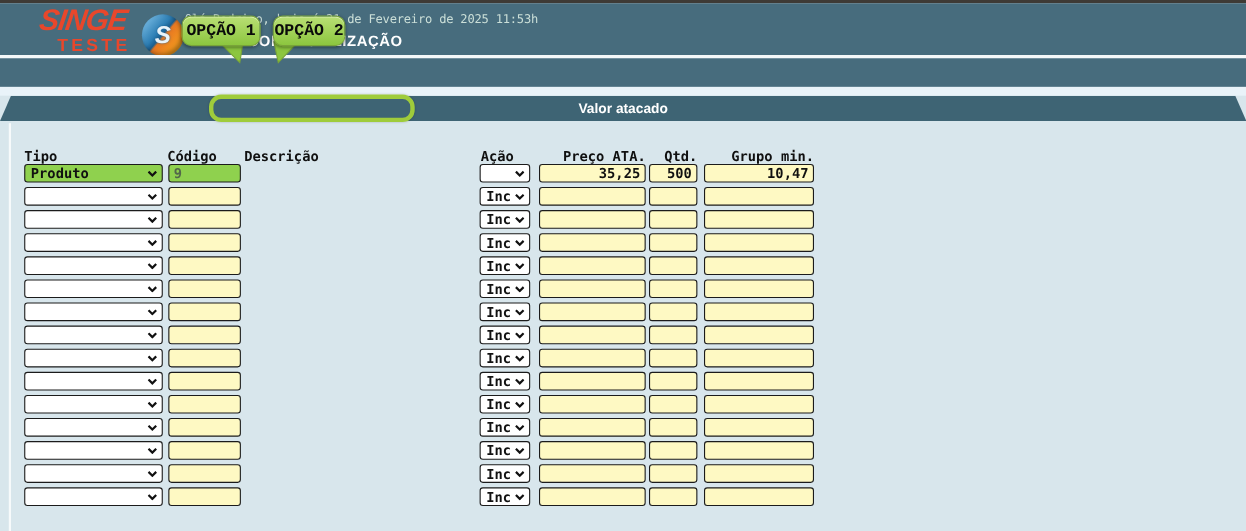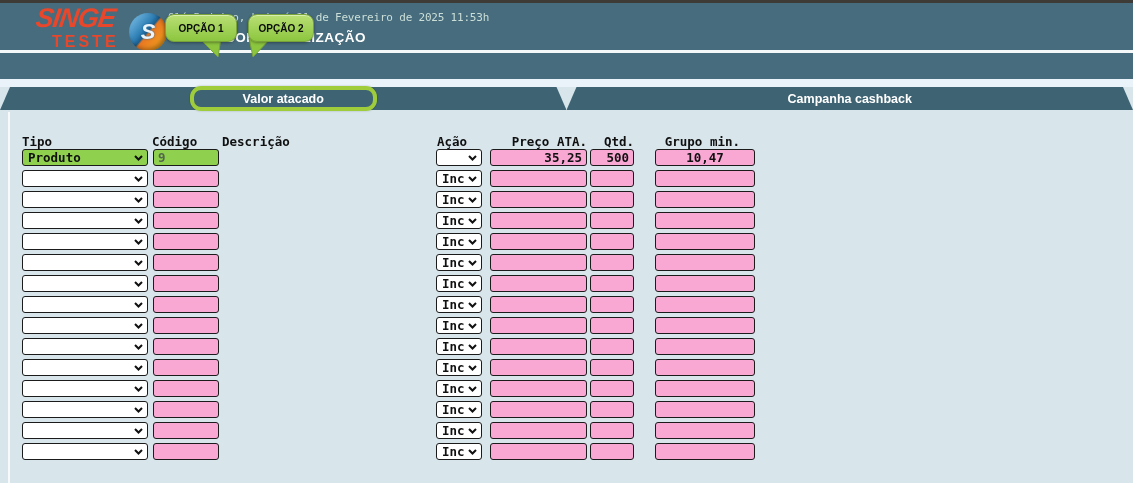--- a/index.html
+++ b/index.html
@@ -32,21 +32,21 @@
   
   .tbicon{position:absolute;top:54px;width:34px;height:26px;cursor:pointer;}
   .tbicon svg{width:100%;height:100%;stroke:#F2F6F7;fill:none;stroke-width:2.6;}
 
   
   .bubble{position:absolute;top:14px;height:26px;z-index:60;
           background:linear-gradient(#B9DF74,#8CC63F);
           border:1px solid #79A339;border-radius:9px;
           box-shadow:0 1px 3px rgba(0,0,0,.35), inset 0 1px 0 rgba(255,255,255,.45);
           display:flex;align-items:center;justify-content:center;
-          font-weight:bold;font-size:10px;color:#0A0A0A;}
+          font-weight:bold;font-size:15px;color:#0A0A0A;font-family:Liberation Mono, monospace;}
   #bubble-1{left:165px;width:70px;}
   #bubble-2{left:248px;width:64px;}
   .tail{position:absolute;top:37px;width:28px;height:22px;z-index:59;}
   #tail-1{left:196px;}
   #tail-2{left:246px;}
 
   
   #tabbar{position:absolute;left:0;top:87px;width:100%;height:23px;display:flex;}
   .tab{flex:1;height:23px;background:#3E6474;color:#FFFFFF;
        clip-path:polygon(10px 0,calc(100% - 10px) 0,100% 100%,0 100%);
@@ -64,30 +64,30 @@
   .fh{position:absolute;top:24px;font-family:"DejaVu Sans Mono",monospace;
       font-weight:bold;font-size:12.5px;color:#101010;white-space:pre;}
   #rows-left{position:absolute;left:22px;top:39px;}
   #rows-right{position:absolute;left:436px;top:39px;}
   .frow{display:flex;margin-bottom:4px;height:17px;}
   .sel{display:flex;align-items:center;justify-content:space-between;background:#fff;
        border:1.5px solid #1B1B1B;border-radius:3px;height:17px;box-sizing:border-box;
        padding:0 4px 0 5px;font-family:"DejaVu Sans Mono",monospace;font-weight:bold;
        font-size:12.5px;color:#111;cursor:pointer;}
   .inp{border:1.5px solid #1B1B1B;border-radius:3px;height:17px;box-sizing:border-box;
-       background:#f9a8d4;font-family:"DejaVu Sans Mono",monospace;font-weight:bold;
+       background:#fef9c3;font-family:"DejaVu Sans Mono",monospace;font-weight:bold;
        font-size:12.5px;color:#111;padding:0 4px;outline:none;}
   .sel.hl{background:#8FD14E;}
   .inp.hl{background:#8FD14E;color:#53684A;}
   .tipo{width:126px;}
   .codigo{width:66px;margin-left:5px;}
   .acao{width:46px;}
   .preco{width:97px;margin-left:8px;text-align:right;}
   .qtd{width:44px;margin-left:3px;text-align:right;}
-  .valor{width:100px;margin-left:21px;text-align:center;}
+  .valor{width:100px;margin-left:6px;text-align:right;}
   .chev svg{width:9px;height:6px;stroke:#111;stroke-width:2;fill:none;display:block;}
 </style>
 </head>
 <body>
 
 <div id="app">
 
   <div id="top-line"></div>
 
   <div id="header">
@@ -172,23 +172,20 @@
   <div id="strip"></div>
 
   <div id="tabbar">
   <div class="tab">
     <span>Valor atacado</span>
   </div>
 
 
 
 
-  <div class="tab">
-    <span>Campanha cashback</span>
-  </div>
 
 </div>
   <div id="active-tab-ring"></div>
 
   <div id="content">
     <div id="left-edge-line"></div>
     <span class="fh" style="left:22px">Tipo</span>
     <span class="fh" style="left:152px">Código</span>
     <span class="fh" style="left:222px">Descrição</span>
     <span class="fh" style="left:437px">Ação</span>

